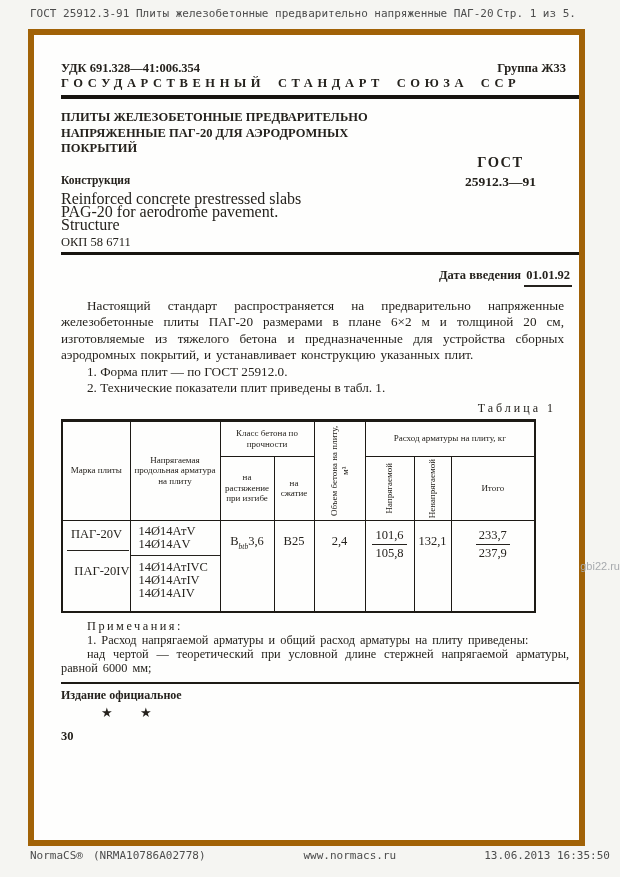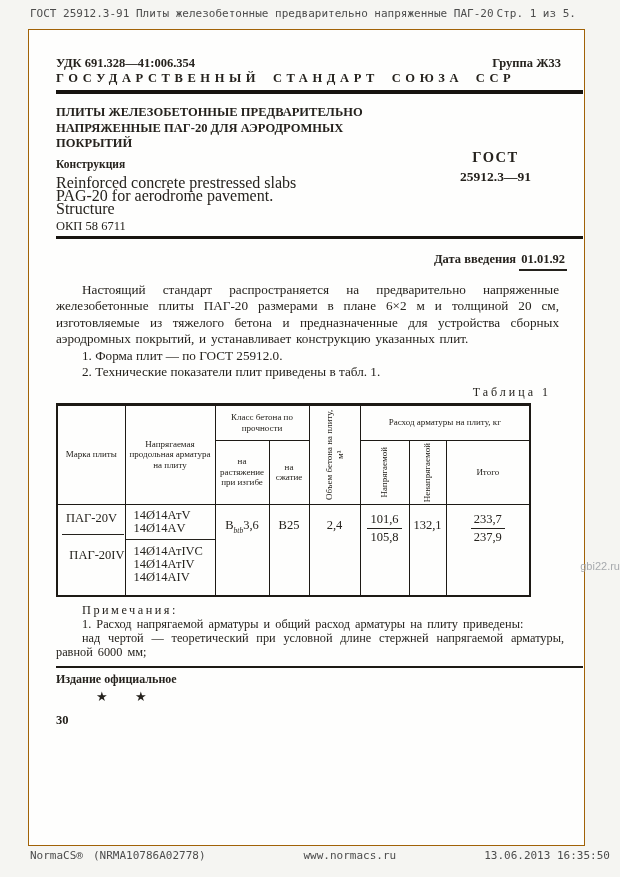--- a/index.html
+++ b/index.html
@@ -25,38 +25,38 @@
   .watermark {
     position:absolute; top:560px; right:0;
     font-family:"Liberation Sans", sans-serif;
     font-size:11px; color:#a7aaae;
   }
   
   .page {
     position:absolute; left:28px; top:29px;
     width:557px; height:817px;
     background:#fefefd;
-    border:1px solid #a16207;
+    border:6px solid #a16207;
     padding:26px 0 0 27px;
     overflow:hidden;
   }
   .content { width:527px; }
   .udk-row {
     display:flex; justify-content:space-between;
     font-weight:bold; font-size:12.5px; padding-right:22px;
   }
   .std-heading {
     font-weight:bold; font-size:12.5px;
     letter-spacing:4.6px; word-spacing:5px; white-space:nowrap;
   }
   .heading-bar { margin-top:4px; height:4px; background:#17140f; }
   .title-row { display:flex; margin-top:11px; }
   .title-left { width:352px; text-align:left; }
   .title-ru { font-weight:bold; font-size:12.5px; line-height:15.5px; }
-  .subtitle { font-weight:bold; font-size:11.5px; margin-top:6px; }
+  .subtitle { font-weight:bold; font-size:11.5px; margin-top:17px; }
   .title-en { font-size:16px; line-height:13px; margin-top:6px; }
   .gost-block { flex:1; text-align:center; font-weight:bold; margin-top:44px; }
   .gost-label { font-size:14.5px; letter-spacing:1.5px; }
   .gost-num { font-size:13.5px; margin-top:3px; }
   .okp { margin-top:4px; font-size:12.5px; }
   .rule-heavy { margin-top:2px; height:3px; background:#17140f; }
   .date-row {
     margin-top:13px; text-align:right; padding-right:16px;
     font-weight:bold; font-size:12.5px;
   }

